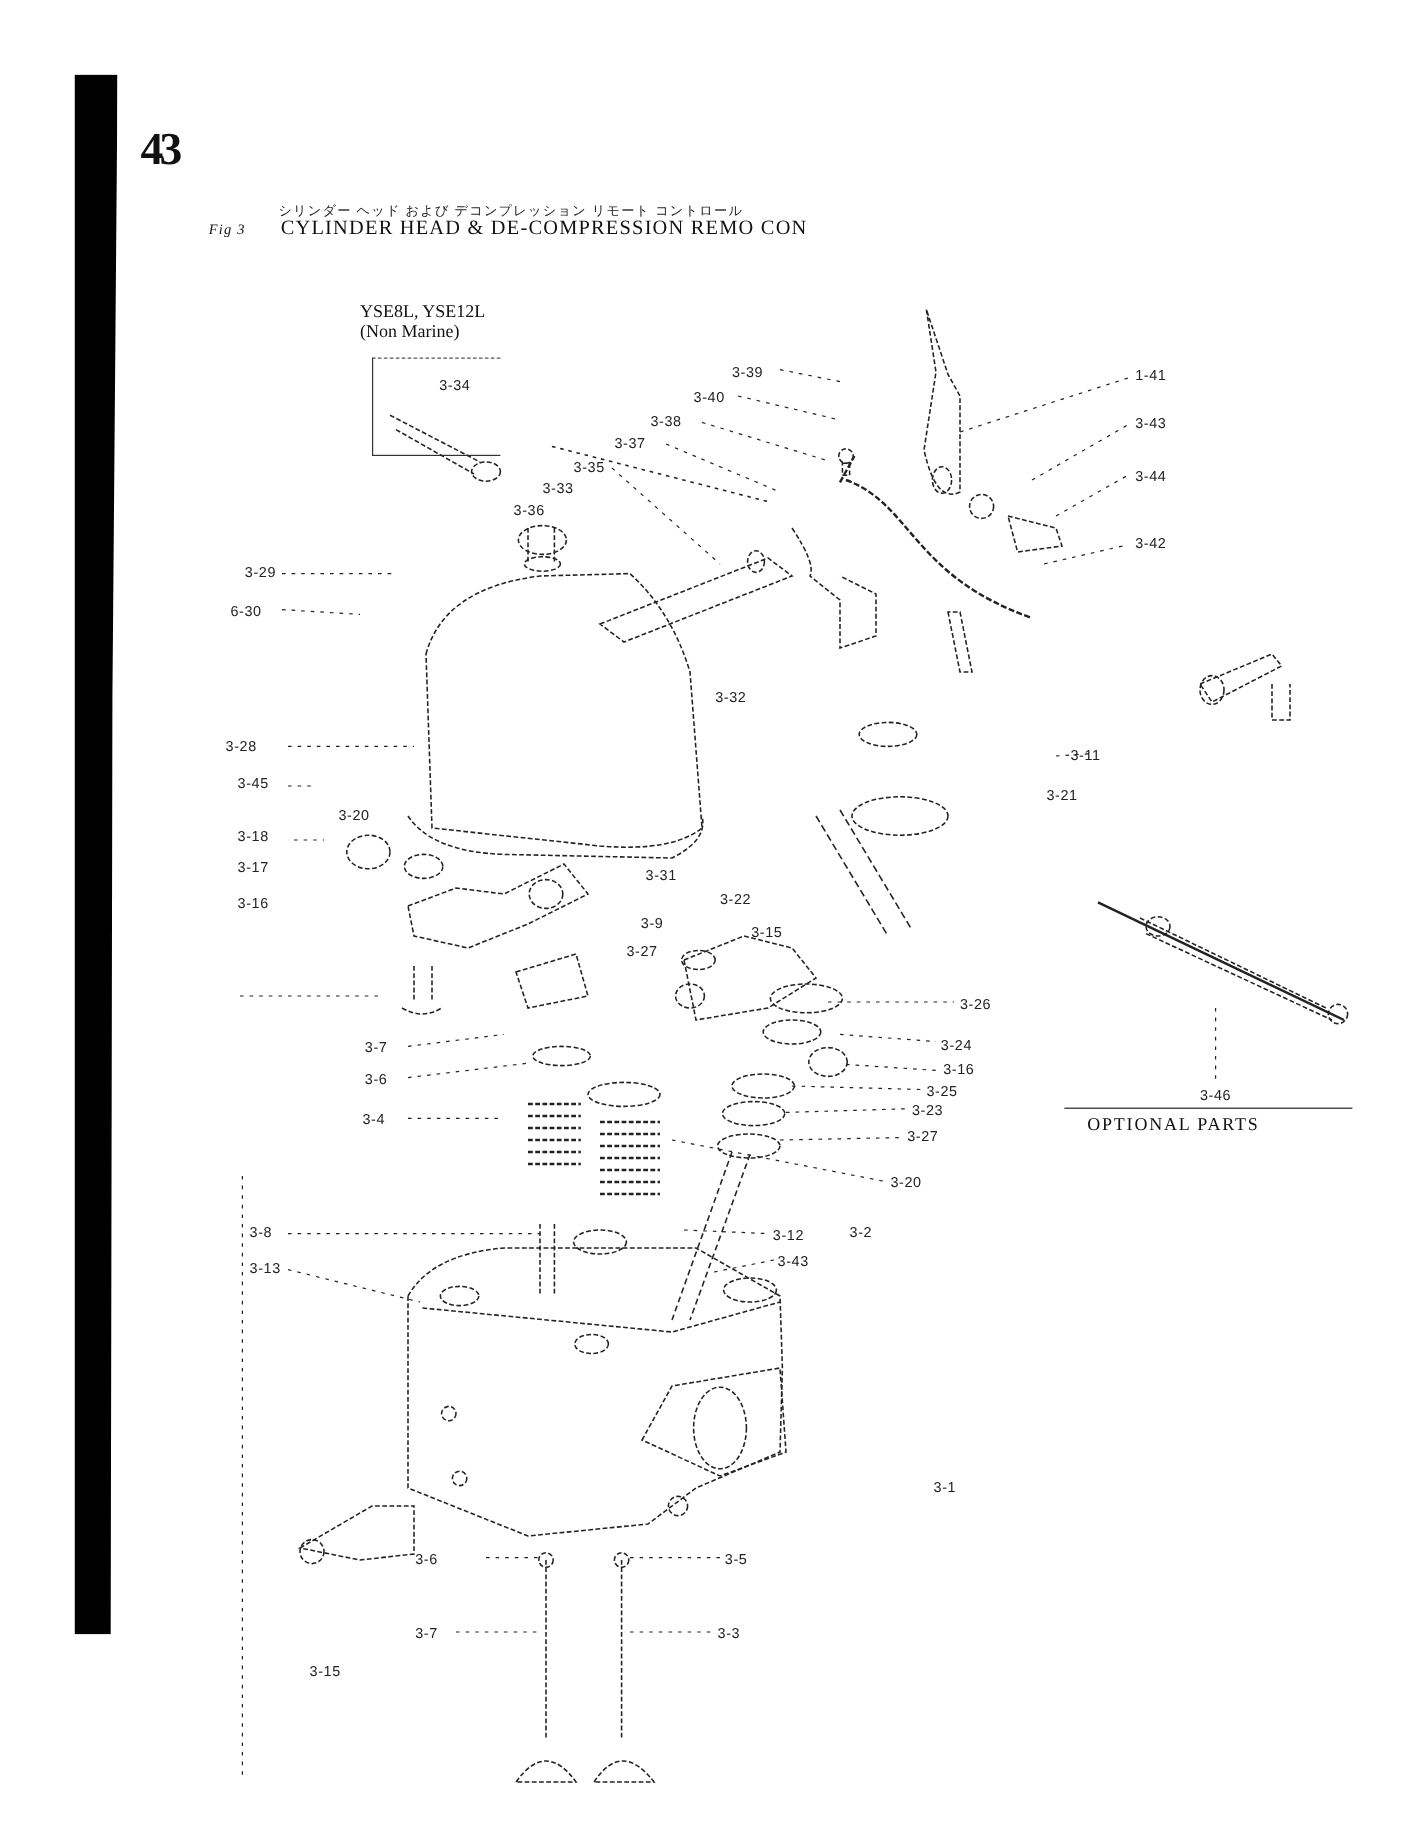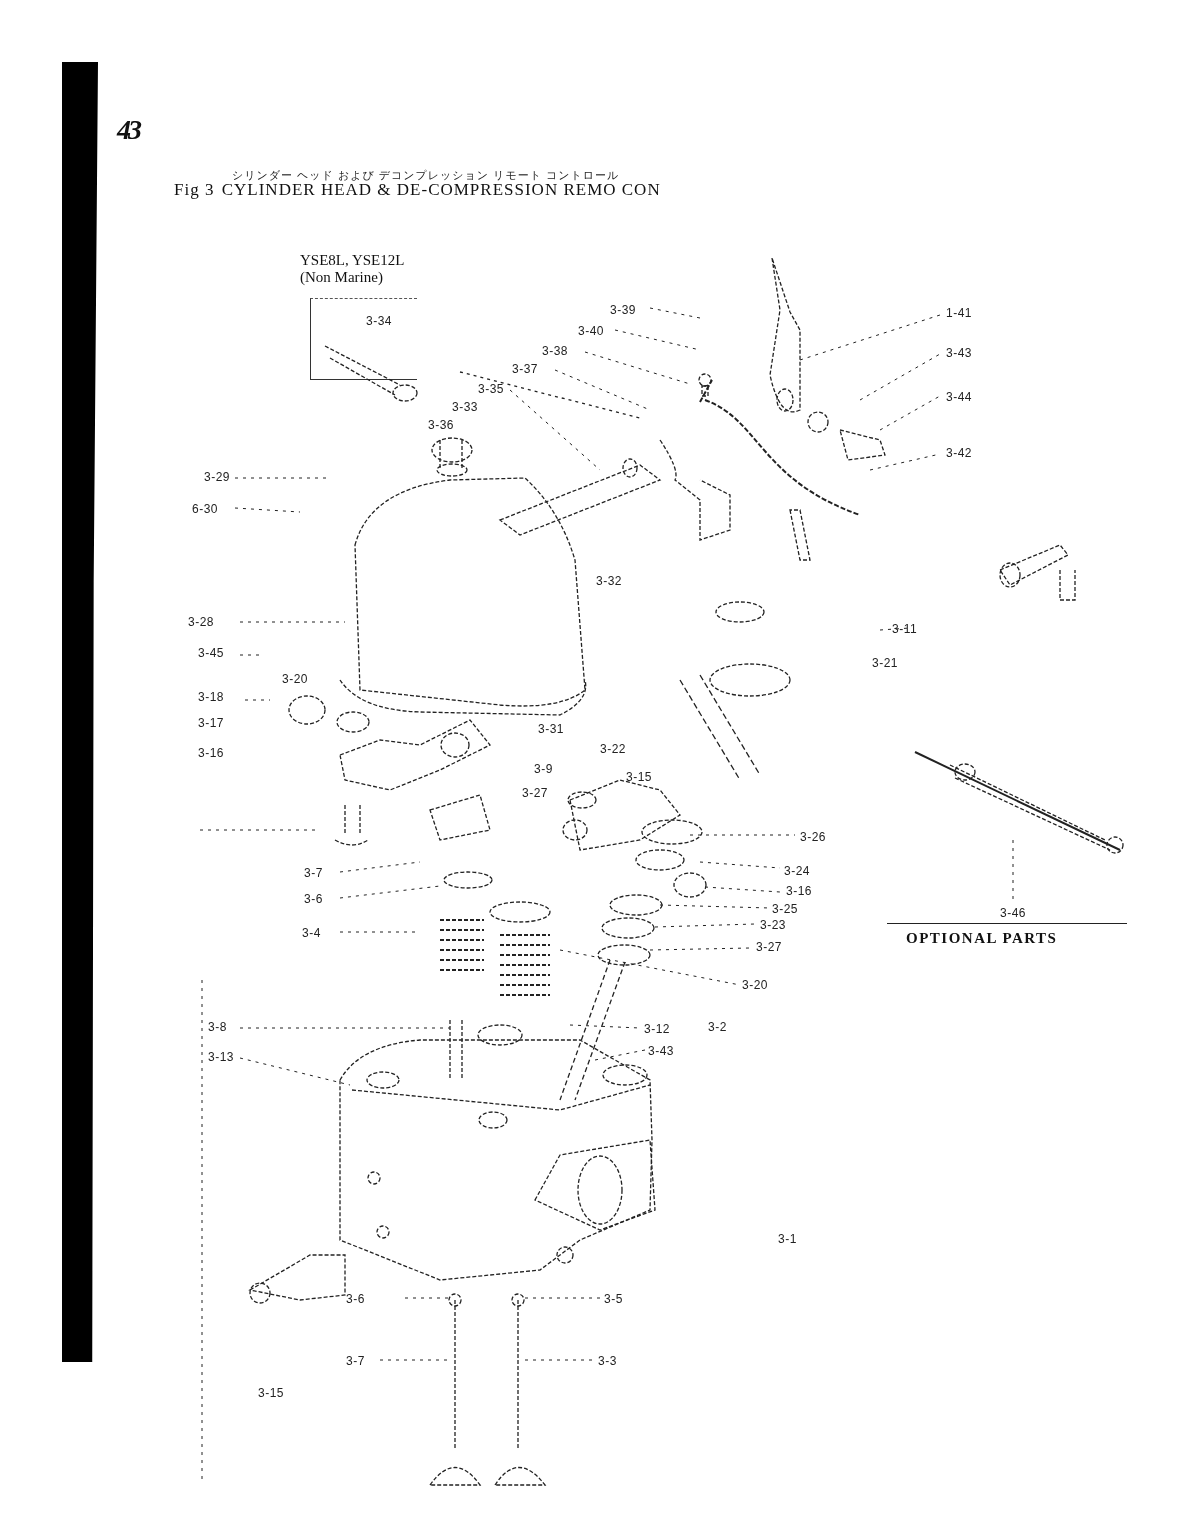--- a/index.html
+++ b/index.html
@@ -1,27 +1,27 @@
 <!DOCTYPE html>
 <html><head>
 <meta charset="utf-8">
 <style>
   html,body{margin:0;padding:0;background:#fff;}
   body{width:1190px;height:1540px;position:relative;overflow:hidden;font-family:"Liberation Serif",serif;color:#111;}
   .edge{position:absolute;left:62px;top:62px;width:36px;height:1300px;background:#000;clip-path:polygon(0 0,100% 0,88% 40%,84% 100%,0 100%);}
-  .pagenum{position:absolute;left:117px;top:114px;font-size:28px;font-weight:bold;font-style:italic;letter-spacing:-3px;}
+  .pagenum{position:absolute;left:117px;top:103px;font-size:38px;font-weight:bold;letter-spacing:-3px;}
   .jp{position:absolute;left:232px;top:168px;font-family:Liberation Sans, sans-serif;font-size:11px;letter-spacing:1px;color:#222;}
   .title{position:absolute;left:174px;top:180px;font-size:17px;letter-spacing:1px;}
-  .title .fig{font-size:17px;margin-right:2px;}
+  .title .fig{font-size:12px;margin-right:24px;font-style:italic;}
   .lbl{position:absolute;font-family:"Liberation Sans",sans-serif;font-size:12px;color:#222;white-space:nowrap;letter-spacing:0.5px;}
   .variant{position:absolute;left:300px;top:252px;font-size:15px;line-height:17px;}
   .inset{position:absolute;left:310px;top:298px;width:106px;height:80px;border-left:1px solid #333;border-bottom:1px solid #333;border-top:1px dashed #555;}
   svg.drawing{position:absolute;left:0;top:0;}
   .opt-line{position:absolute;left:887px;top:923px;width:240px;border-top:1.5px solid #222;}
-  .opt-label{position:absolute;left:906px;top:930px;font-size:15px;letter-spacing:1.5px;font-weight:bold;}
+  .opt-label{position:absolute;left:906px;top:930px;font-size:15px;letter-spacing:1.5px;}
 </style>
 </head>
 <body>
 
 <div class="edge"></div>
 <div class="pagenum">43</div>
 <div class="jp">シリンダー ヘッド および デコンプレッション リモート コントロール</div>
 <div class="title">
   <span class="fig">Fig 3</span>
   <span>CYLINDER HEAD &amp; DE-COMPRESSION REMO CON</span>

